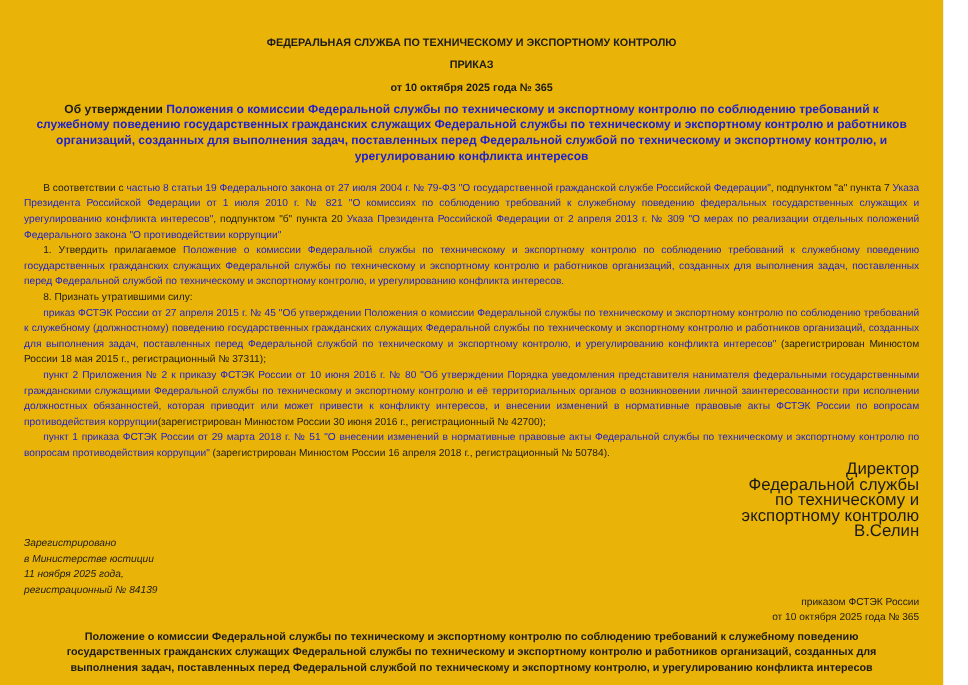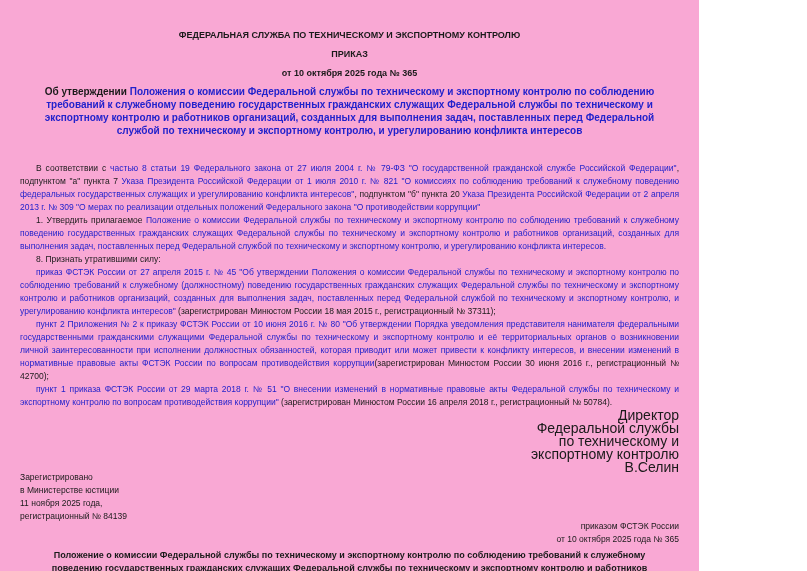--- a/index.html
+++ b/index.html
@@ -1,33 +1,33 @@
 <!DOCTYPE html>
 <html lang="ru"><head>
 <meta charset="utf-8">
 <style>
   * { margin:0; padding:0; box-sizing:border-box; }
   html,body { background:#ffffff; }
   .page {
-    width:699px; height:571px; background:#f9a8d4;
+    width:786px; height:571px; background:#eab308;
     font-family:"Liberation Sans", sans-serif; color:#1a1a1a;
     padding:30px 20px 0 20px; overflow:hidden; position:relative;
   }
   .hdr { font-size:9px; font-weight:bold; text-align:center; }
   .hdr-gap { margin-top:9px; }
   .doc-title {
     margin-top:7px; font-size:10px; font-weight:bold;
     text-align:center; line-height:13px; padding:0 6px;
   }
   .link { color:#2222cc; cursor:pointer; }
-  .body-text { margin-top:25px; font-size:8.5px; line-height:13px; text-align:justify; }
+  .body-text { margin-top:13px; font-size:8.5px; line-height:13px; text-align:justify; }
   .para { text-indent:16px; text-align:justify; }
   .no-indent { text-indent:0; }
   .sig-block { text-align:right; font-size:14px; line-height:13px; margin-top:0; }
-  .reg-block { text-align:left; font-size:8.5px; line-height:13px; margin-top:-3px; }
+  .reg-block { text-align:left; font-size:8.5px; line-height:13px; margin-top:-3px;font-style:italic; }
   .appr-block { text-align:right; font-size:8.5px; line-height:13px; margin-top:-3px; }
   .closing {
     margin-top:3px; font-size:9px; font-weight:bold;
     text-align:center; line-height:13px; padding:0 24px;
   }
 </style>
 </head>
 <body>
 
 <div class="page">

